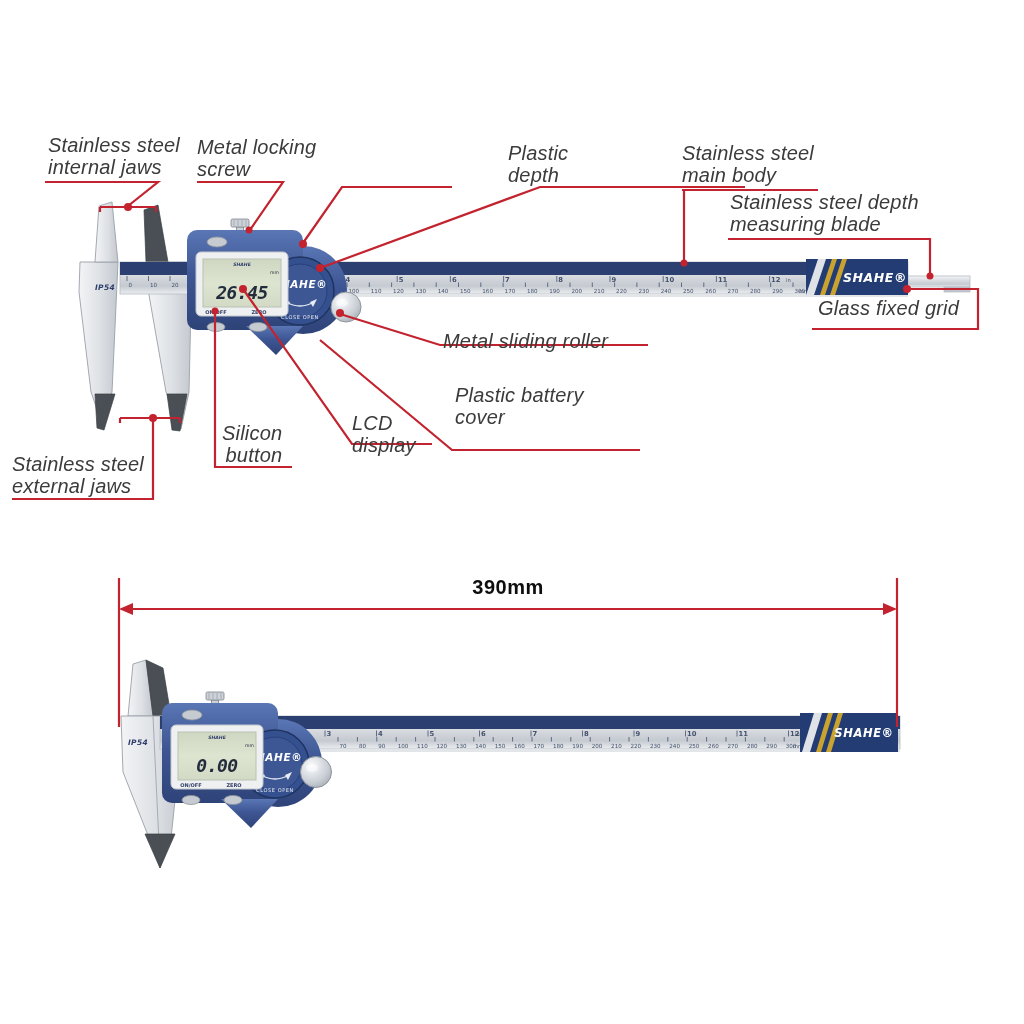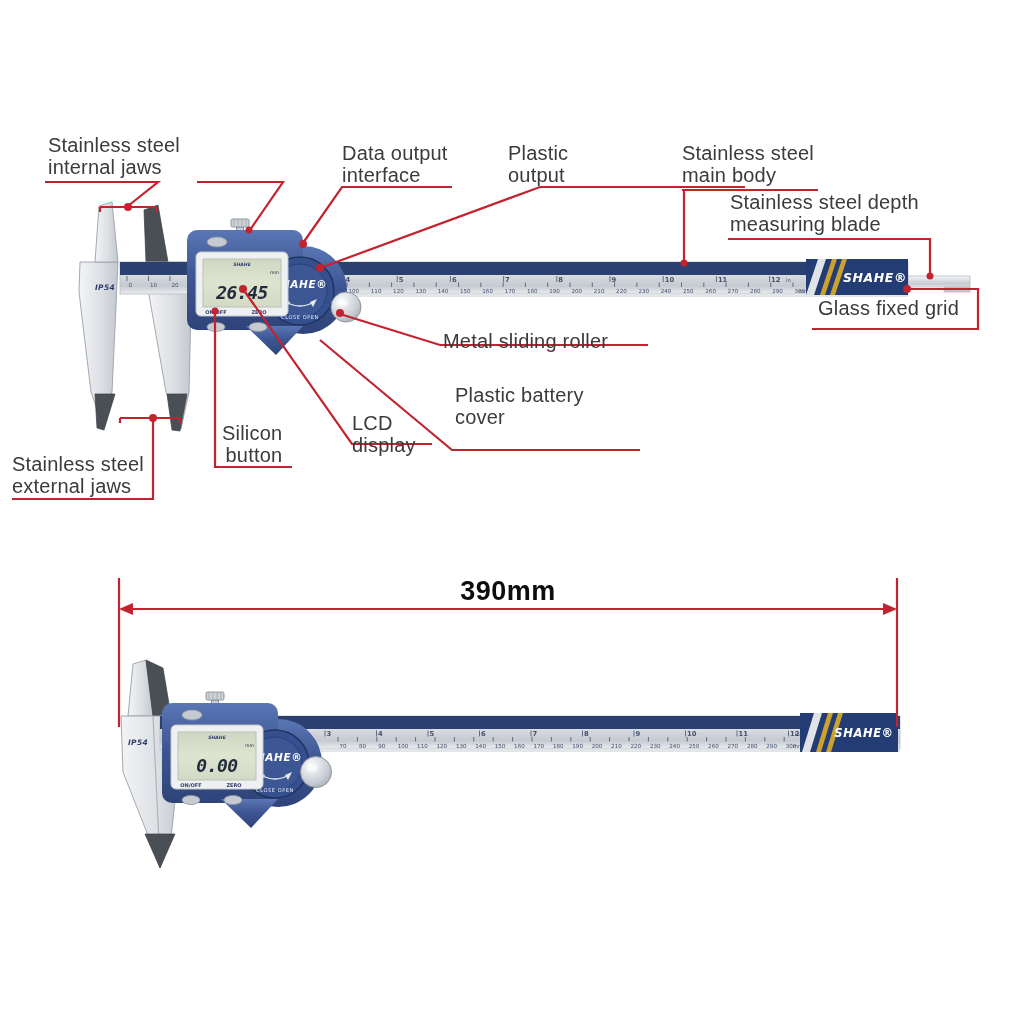--- a/index.html
+++ b/index.html
@@ -1,22 +1,22 @@
 <!DOCTYPE html>
 <html style="--annotation_red: #c3232e; --band_blue: #2b4071; --shell_blue: #3e5694; --label_navy: #233d74; --gold: #c9a22f; --text_gray: #3b3b3b; --dimension_black: #0e0e0e;"><head>
 <meta charset="utf-8">
 <style>
   html,body{margin:0;padding:0;background:#ffffff;}
   #stage{position:relative;width:1024px;height:1024px;background:#fff;overflow:hidden;
          font-family:"Liberation Sans",sans-serif;}
   #scene{position:absolute;left:0;top:0;}
   .ann{position:absolute;font-size:20px;line-height:22px;color:var(--text_gray);
-       white-space:pre-line;letter-spacing:.2px;}
+       white-space:pre-line;letter-spacing:.2px;font-style:italic;}
   .dim-label{position:absolute;left:119px;top:576px;width:778px;text-align:center;
-       font-weight:bold;font-size:27px;color:var(--dimension_black);letter-spacing:.5px;}
+       font-weight:bold;font-size:20px;color:var(--dimension_black);letter-spacing:.5px;}
   svg text{font-family:"DejaVu Sans",sans-serif;}
   .leader polyline,.leader line{fill:none;stroke:var(--annotation_red);stroke-width:2.2;}
   .leader circle{fill:var(--annotation_red);stroke:none;}
   .dim line{stroke:var(--annotation_red);stroke-width:2.2;}
   .dim polygon{fill:var(--annotation_red);}
   .band{fill:var(--band_blue);}
   .navy{fill:var(--label_navy);}
   .gold{fill:var(--gold);}
   .metal{fill:url(#metalGrad);stroke:#b6bcc4;stroke-width:.8;}
   .jaw{fill:url(#jawGrad);stroke:#9aa0a8;stroke-width:.9;}
@@ -407,24 +407,24 @@
     <line x1="119" y1="578" x2="119" y2="727"></line>
     <line x1="897" y1="578" x2="897" y2="727"></line>
     <line x1="130" y1="609" x2="886" y2="609"></line>
     <polygon points="119,609 133,603 133,615"></polygon>
     <polygon points="897,609 883,603 883,615"></polygon>
   </g>
 </svg>
 
 <div class="ann" style="left:48px;top:134px;">Stainless steel
 internal jaws</div>
-<div class="ann" style="left:342px;top:142px;">Data output
-interface</div>
+<div class="ann" style="left:197px;top:136px;">Metal locking
+screw</div>
 <div class="ann" style="left:508px;top:142px;">Plastic
-output</div>
+depth</div>
 <div class="ann" style="left:682px;top:142px;">Stainless steel
 main body</div>
 <div class="ann" style="left:730px;top:191px;">Stainless steel depth
 measuring blade</div>
 <div class="ann" style="left:818px;top:297px;">Glass fixed grid</div>
 <div class="ann" style="left:443px;top:318px;margin-top:12px;">Metal sliding roller</div>
 <div class="ann" style="left:352px;top:412px;">LCD
 display</div>
 <div class="ann" style="left:455px;top:384px;">Plastic battery
 cover</div>

